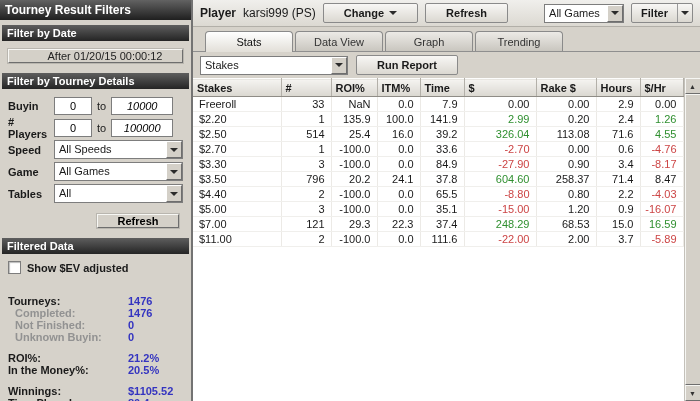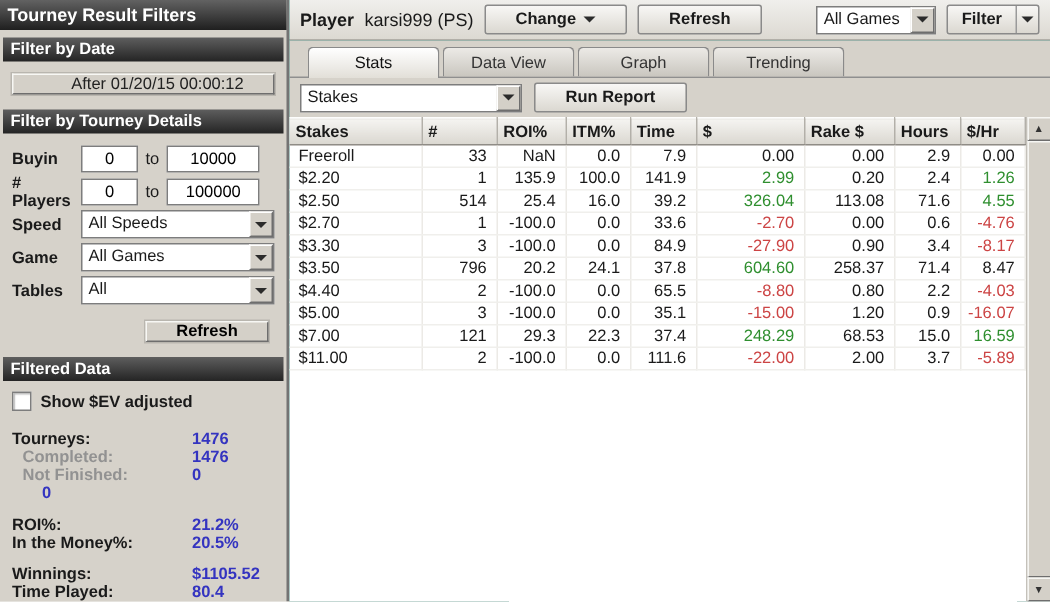--- a/index.html
+++ b/index.html
@@ -10,29 +10,29 @@
   
   .sidebar { width:193px; background:#d6d2ca; border-right:2px solid #737373; display:flex; flex-direction:column; flex:none; }
   .sidebar-title { background:linear-gradient(#626262,#1f1f1f); color:#fff; font-weight:bold; font-size:12px; padding:3px 5px; margin-bottom:3px; }
   .section-header { background:linear-gradient(#5e5e5e,#242424); color:#fff; font-weight:bold; padding:2px 5px; margin:2px 2px 0 2px; }
   .date-btn { margin:8px; height:22px; background:#d4d0c8; border:1px solid; border-color:#f7f7f4 #6e6e6e #6e6e6e #f7f7f4; box-shadow:0 0 0 1px #b9b6af; font-family:"Liberation Sans",sans-serif; font-size:11px; color:#222; cursor:pointer;padding-left:19px; }
   .form { padding:4px 0 0 0; }
   .frow { display:flex; align-items:center; margin:3px 8px; height:19px; }
   .frow > label { font-weight:bold; width:46px; flex:none; }
   .tbox { background:#fff; border:1px solid #7d7d7d; height:18px; text-align:center; font-family:"Liberation Sans",sans-serif; font-size:11px; padding:0 2px; }
   .tbox.sm { width:38px; }
-  .tbox.lg { width:62px; }
+  .tbox.lg { width:62px;font-style:italic; }
   .to { margin:0 5px; }
   .combo { display:flex; align-items:stretch; background:#fff; border:1px solid #7d7d7d; height:19px; flex:1; }
   .combo .val { flex:1; padding:2px 4px; white-space:nowrap; overflow:hidden; }
   .cbtn { width:16px; flex:none; background:#d4d0c8; border:1px solid; border-color:#fff 
  #6e6e6e #6e6e6e #fff; display:flex; align-items:center; justify-content:center; cursor:pointer; }
   .tri { width:0; height:0; border-left:4px solid transparent; border-right:4px solid transparent; border-top:4px solid #2b2b2b; }
   .refresh-btn { width:82px; height:21px; margin:8px 12px 8px auto; background:#d4d0c8; border:1px solid; border-color:#f7f7f4 #6e6e6e #6e6e6e #f7f7f4; box-shadow:0 0 0 1px #b9b6af; font-family:"Liberation Sans",sans-serif; font-size:11px; font-weight:bold; cursor:pointer; }
-  .ev-row { display:flex; align-items:center; gap:6px; margin:7px 8px 4px 8px; }
+  .ev-row { display:flex; align-items:center; gap:6px; margin:7px 8px 12px 8px; }
   .checkbox { width:13px; height:13px; background:#fff; border:1px solid #7d7d7d; box-shadow:inset 1px 1px 1px #bbb; cursor:pointer; flex:none; }
   .ev-label { font-weight:bold; }
   .stat-group { margin-top:9px; }
   .stat-row { display:flex; margin:0 8px; line-height:12px; }
   .stat-row .lbl { font-weight:bold; width:100px; flex:none; }
   .stat-row.muted .lbl { color:#929292; padding-left:7px; }
   .stat-row .val { color:var(--statval,#3333bb); font-weight:bold;margin-left:20px; }
 
   
   .main { flex:1; display:flex; flex-direction:column; background:#0f766e; min-width:0; }
@@ -143,20 +143,21 @@
           </div>
           <div class="stat-row muted">
             <span class="lbl">Completed:</span>
             <span class="val">1476</span>
           </div>
           <div class="stat-row muted">
             <span class="lbl">Not Finished:</span>
             <span class="val">0</span>
           </div>
           <div class="stat-row muted">
+            <span class="lbl">Unknown Buyin:</span>
             <span class="val">0</span>
           </div>
         </div>
         <div class="stat-group">
           <div class="stat-row">
             <span class="lbl">ROI%:</span>
             <span class="val">21.2%</span>
           </div>
           <div class="stat-row">
             <span class="lbl">In the Money%:</span>

